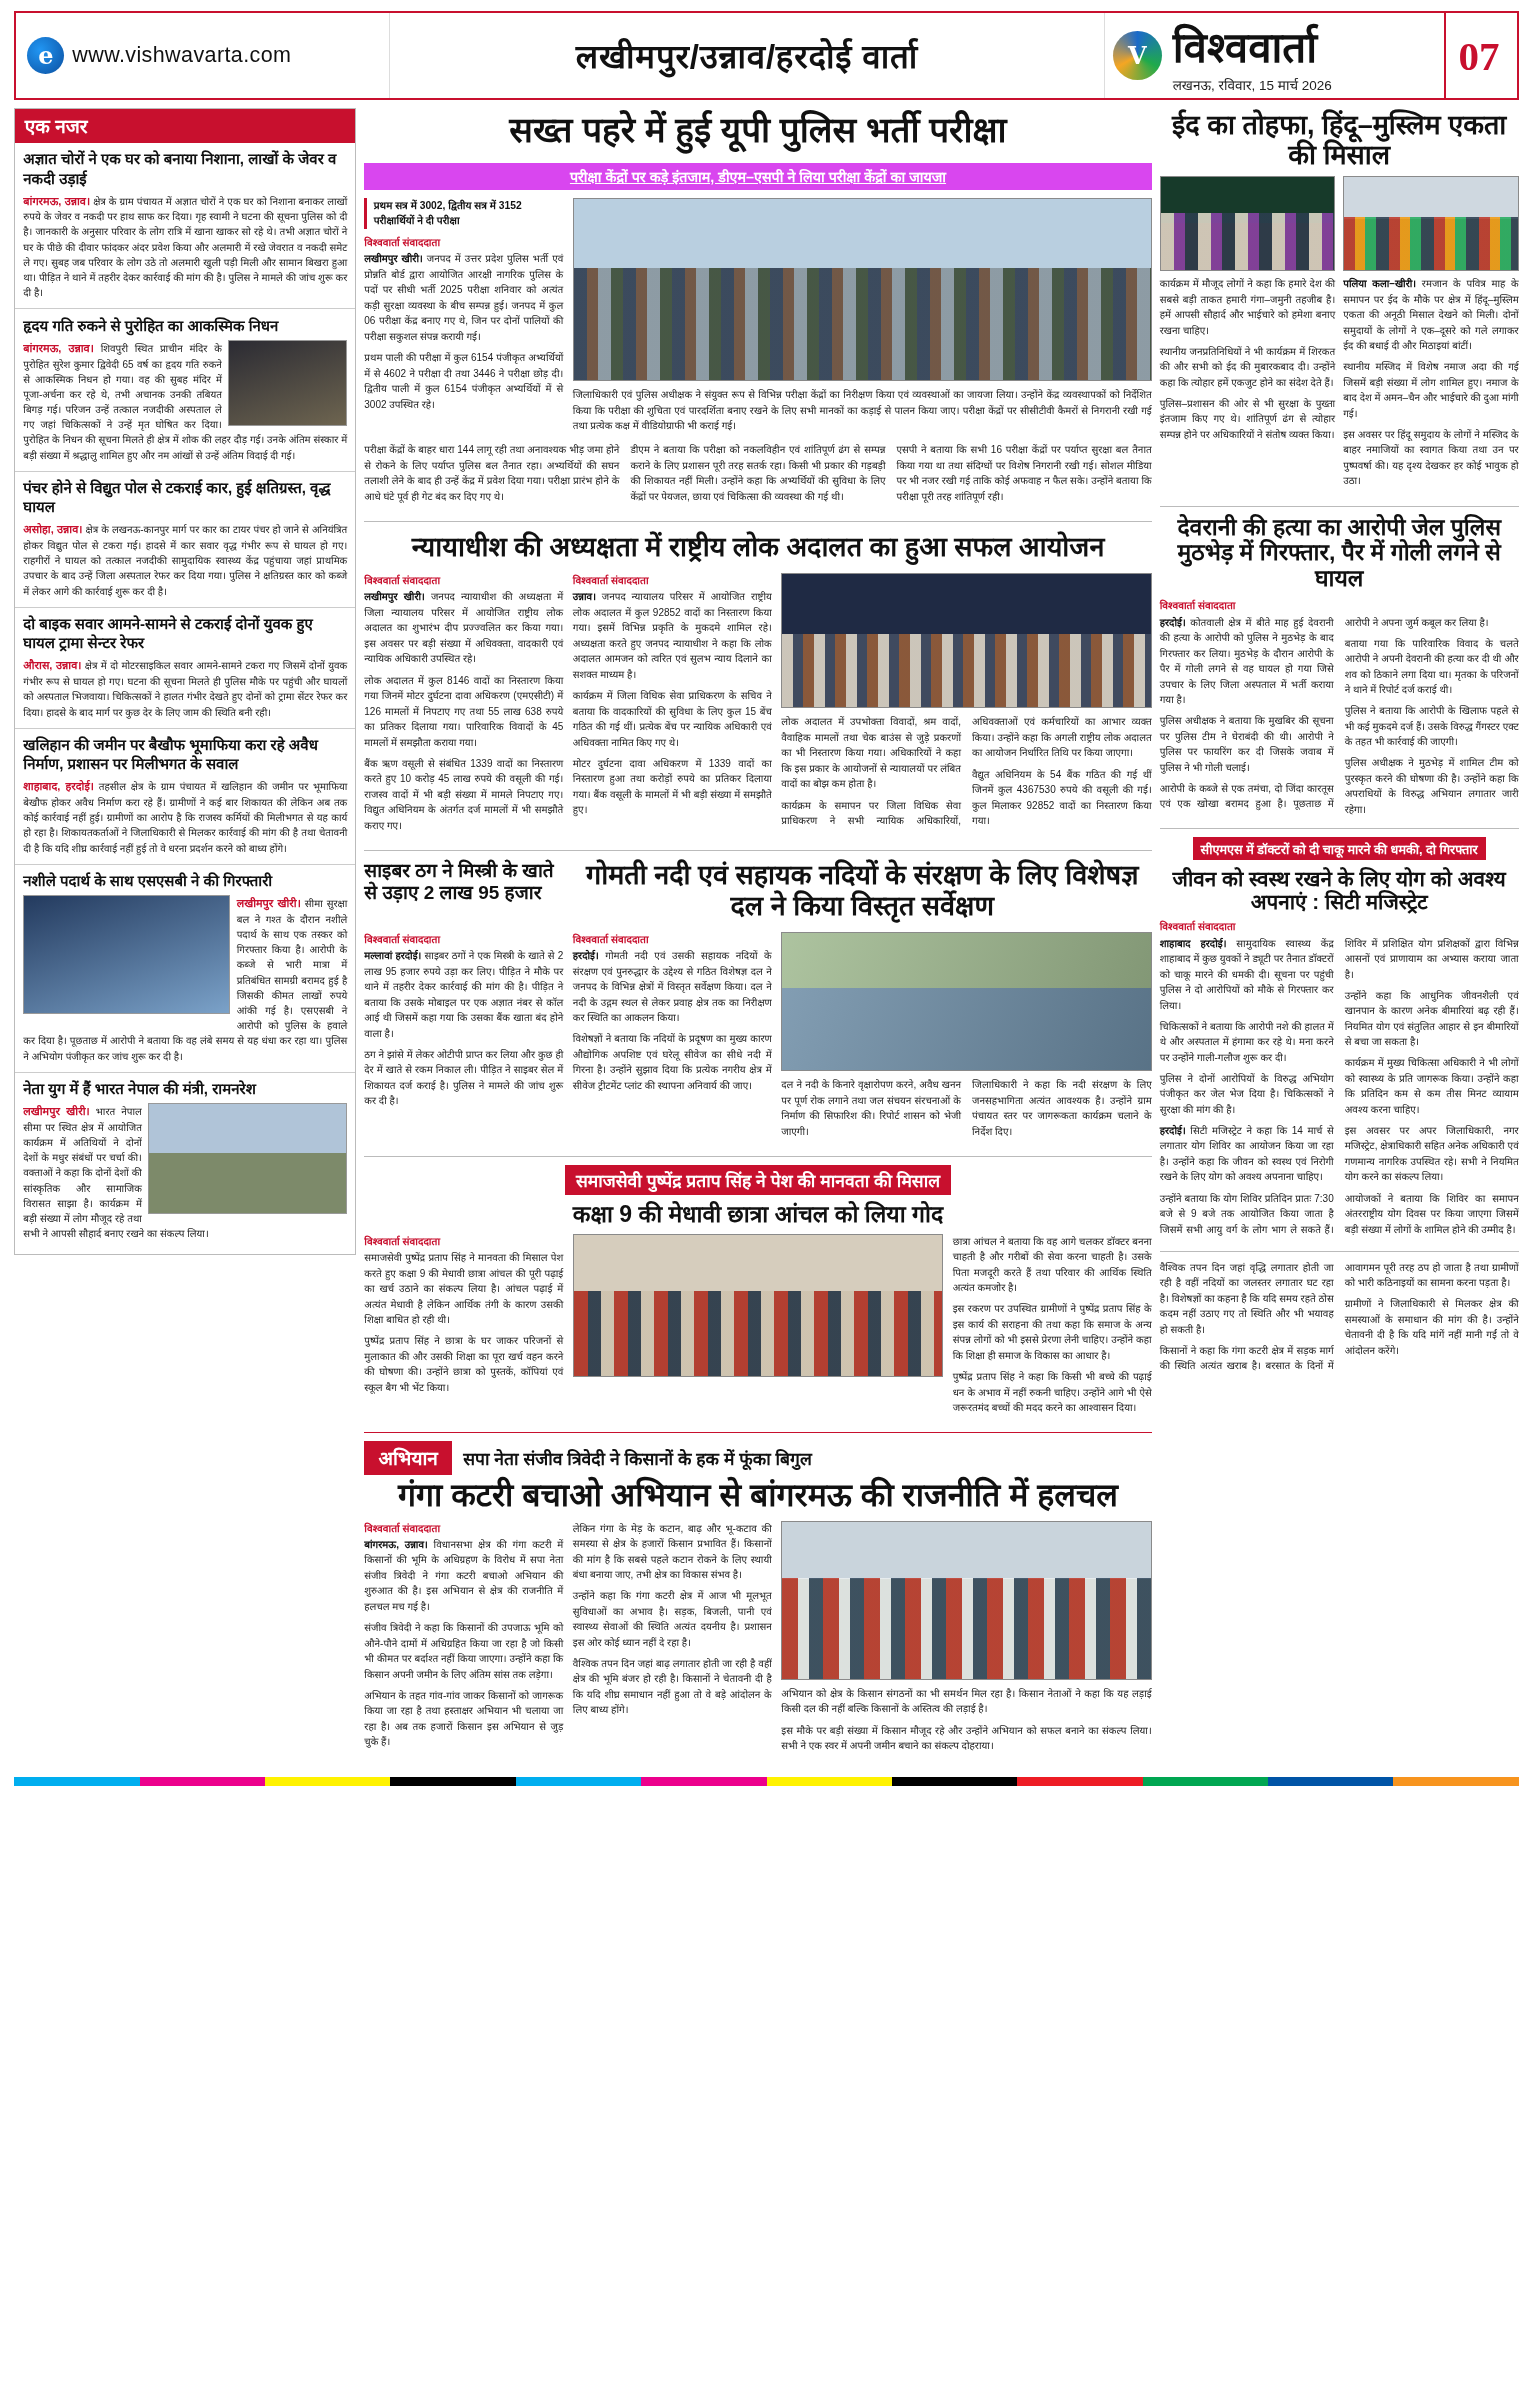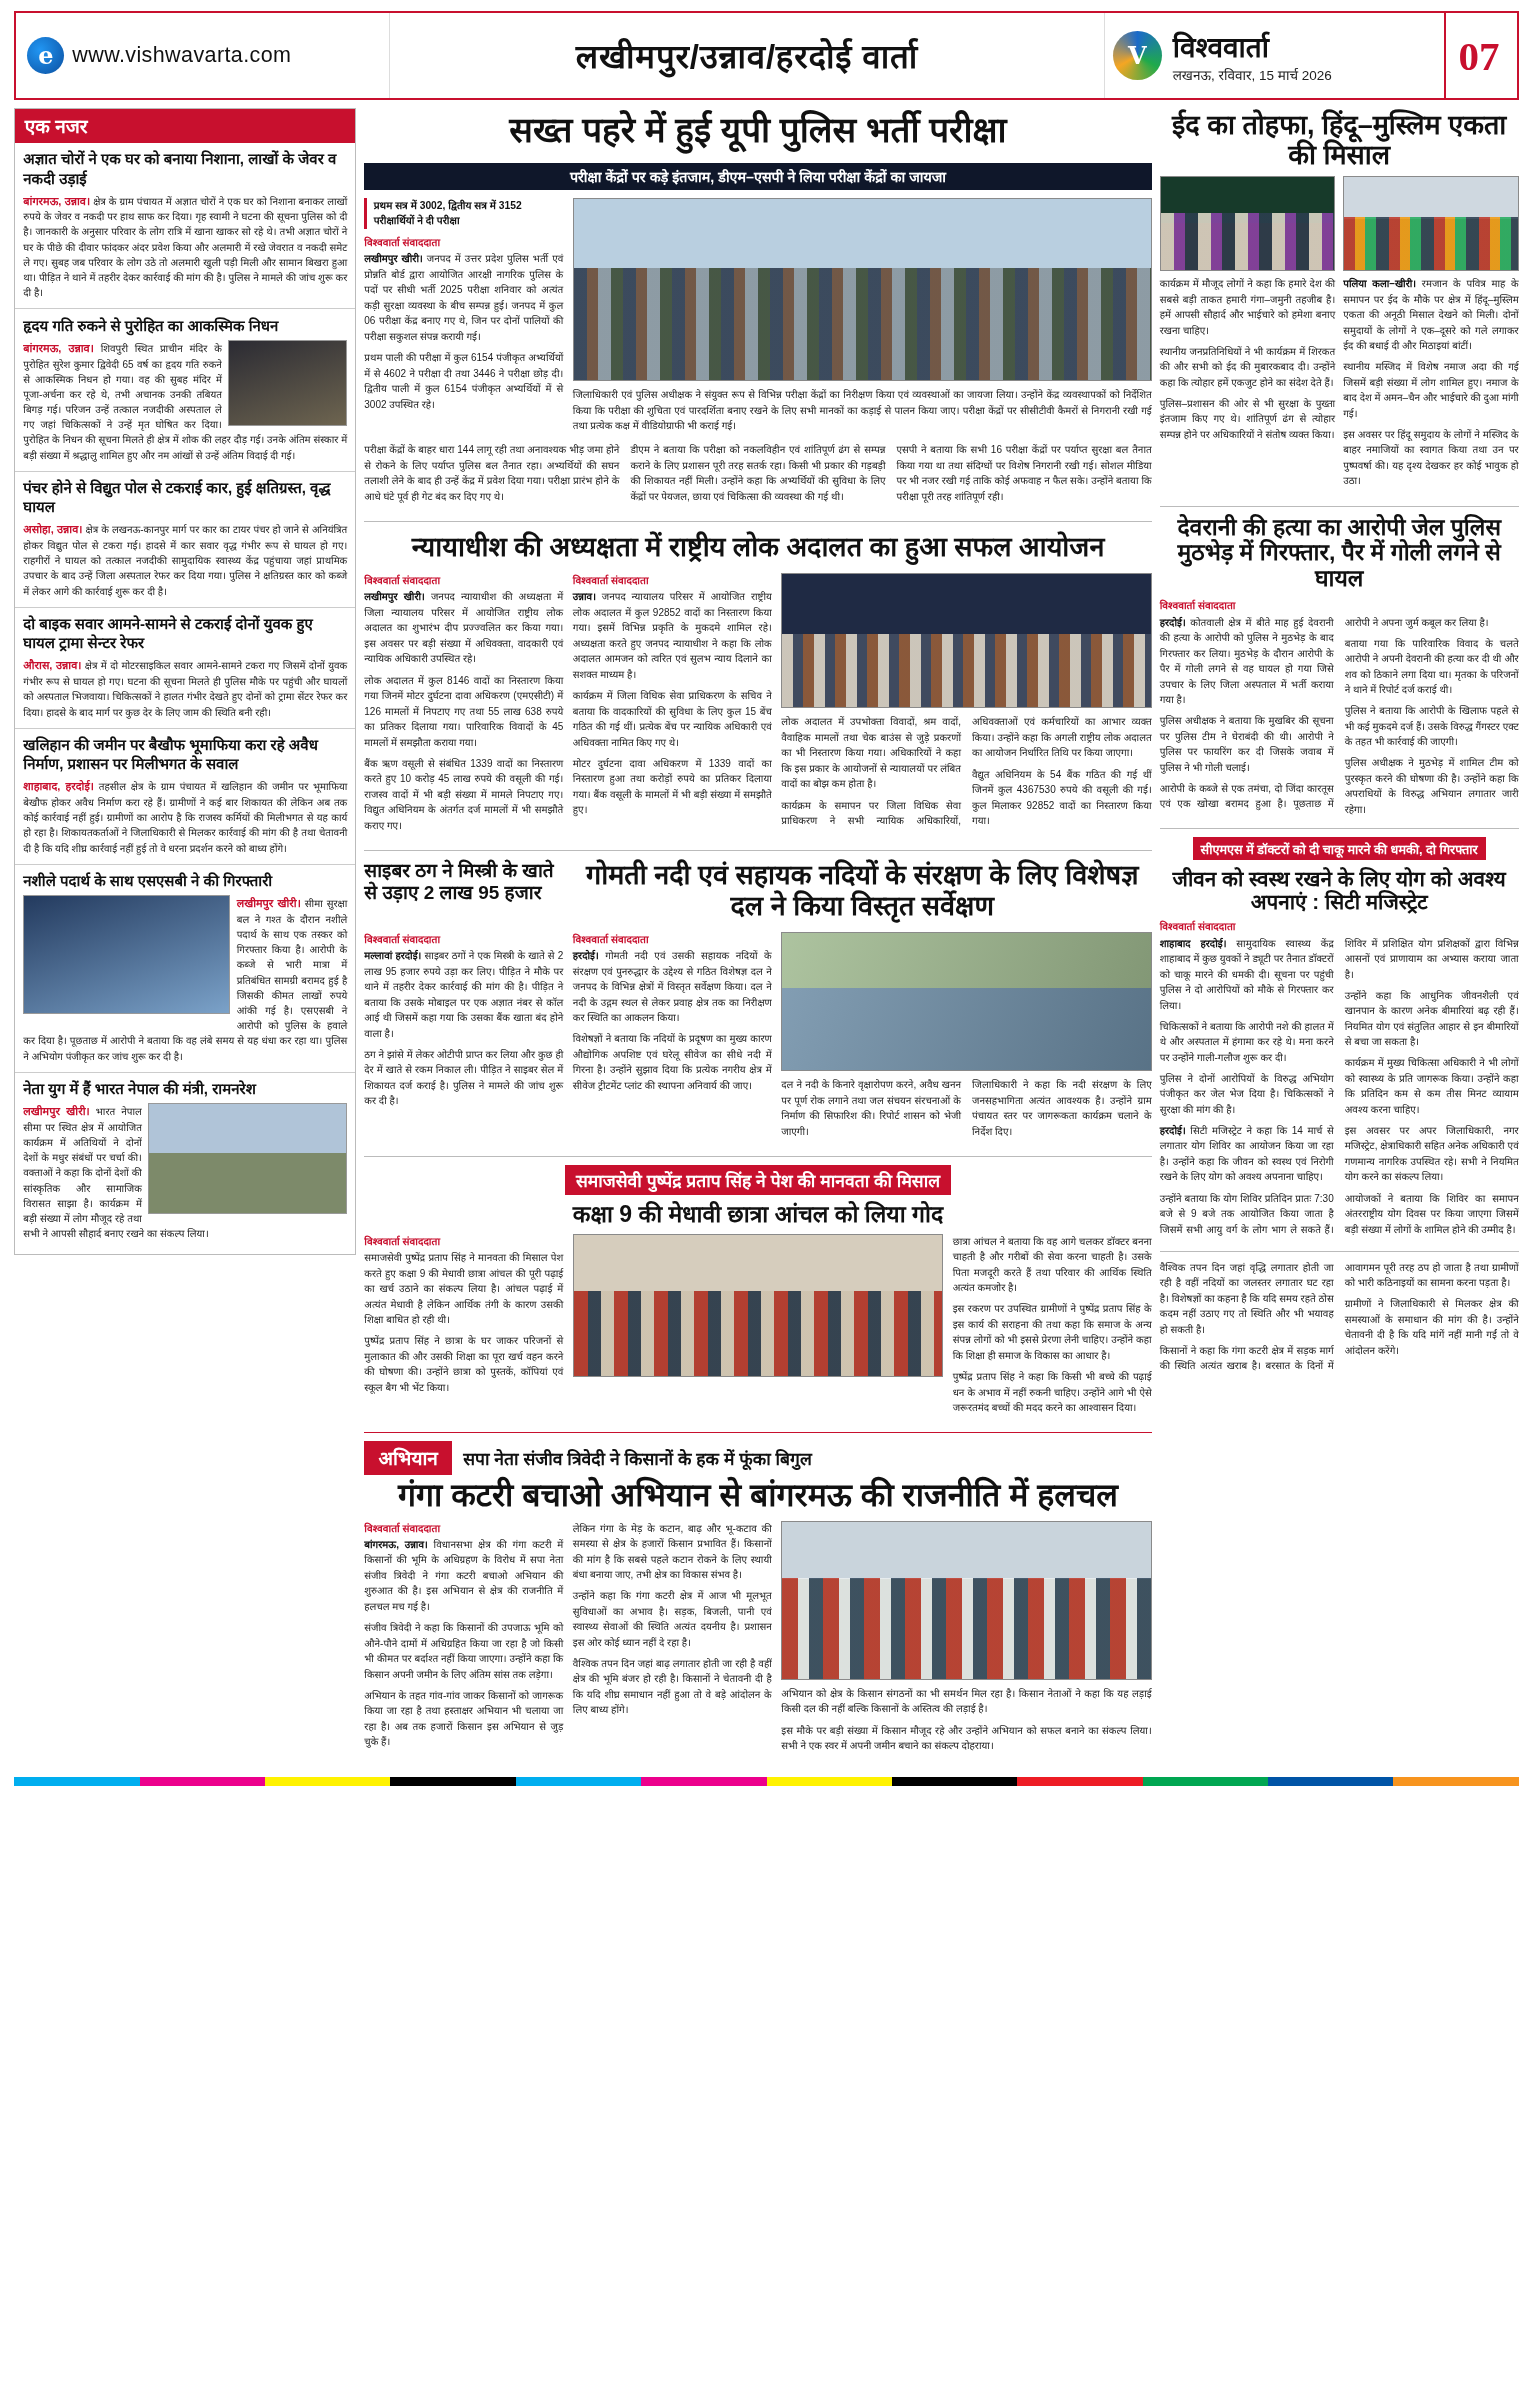--- a/index.html
+++ b/index.html
@@ -77,21 +77,21 @@
     background: conic-gradient(#1b6ac9, #1faa4b, #f5a623, #1b6ac9);
     display: flex; align-items: center; justify-content: center;
     color: #fff;
     font-weight: bold;
     font-size: 24px;
     margin-left: 8px;
     font-family: "DejaVu Serif", serif;
   }
   .mh-brand-text { display: flex; flex-direction: column; }
   .mh-brand-name {
-    font-size: 28px; font-weight: bold; color: #111;
+    font-size: 42px; font-weight: bold; color: #111;
   }
   .mh-brand-sub {
     font-size: 13.5px; color: #222; margin-top: 1.6px;
   }
   .mh-pageno {
     width: 68px;
     margin-left: auto;
     border-left: 2.4px solid #c8102e;
     display: flex; align-items: center; justify-content: center;
     font-size: 41px; font-weight: bold; color: #c8102e;
@@ -142,23 +142,23 @@
   
   .art { margin-bottom: 11px; }
   .art-title {
     font-size: 35px; font-weight: bold; color: #111;
     line-height: 1.12; text-align: center; margin: 1.6px 0 6.4px 0;
   }
   .art-title.sm { font-size: 27px; }
   .art-title.xs { font-size: 23px; }
   .art-sub {
     display: block;
-    background: #0f172a; color: #fff;
+    background: #d946ef; color: #fff;
     font-size: 14.3px; font-weight: bold;
-    padding: 4px 9.5px; text-align: center; margin: 14px auto 8px auto;
+    padding: 4px 9.5px; text-align: center; margin: 14px auto 8px auto; text-decoration: underline;
   }
   .kicker {
     background: #c8102e; color:#fff; font-size: 17.5px; font-weight: bold;
     display:inline-block; padding: 3.2px 11px;
   }
   .byline {
     font-size: 10.3px; font-weight: bold; color: #c8102e; margin-bottom: 2.4px;
   }
   .dateline { font-size: 10px; font-weight: bold; color:#111; }
   .cols2 { column-count: 2; column-gap: 11px; }

